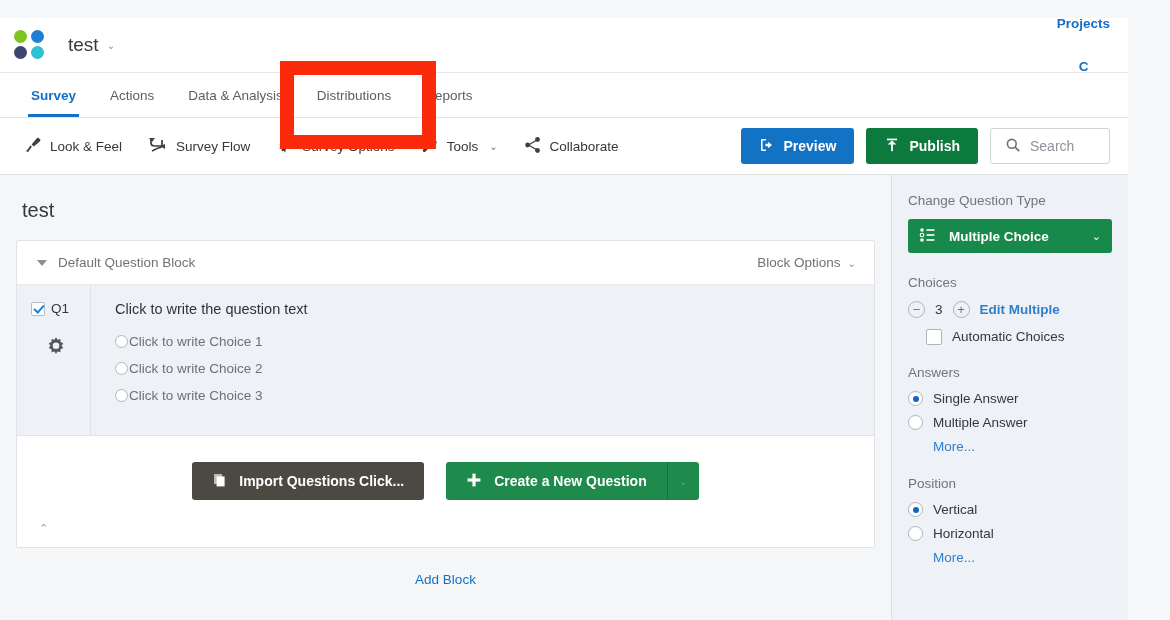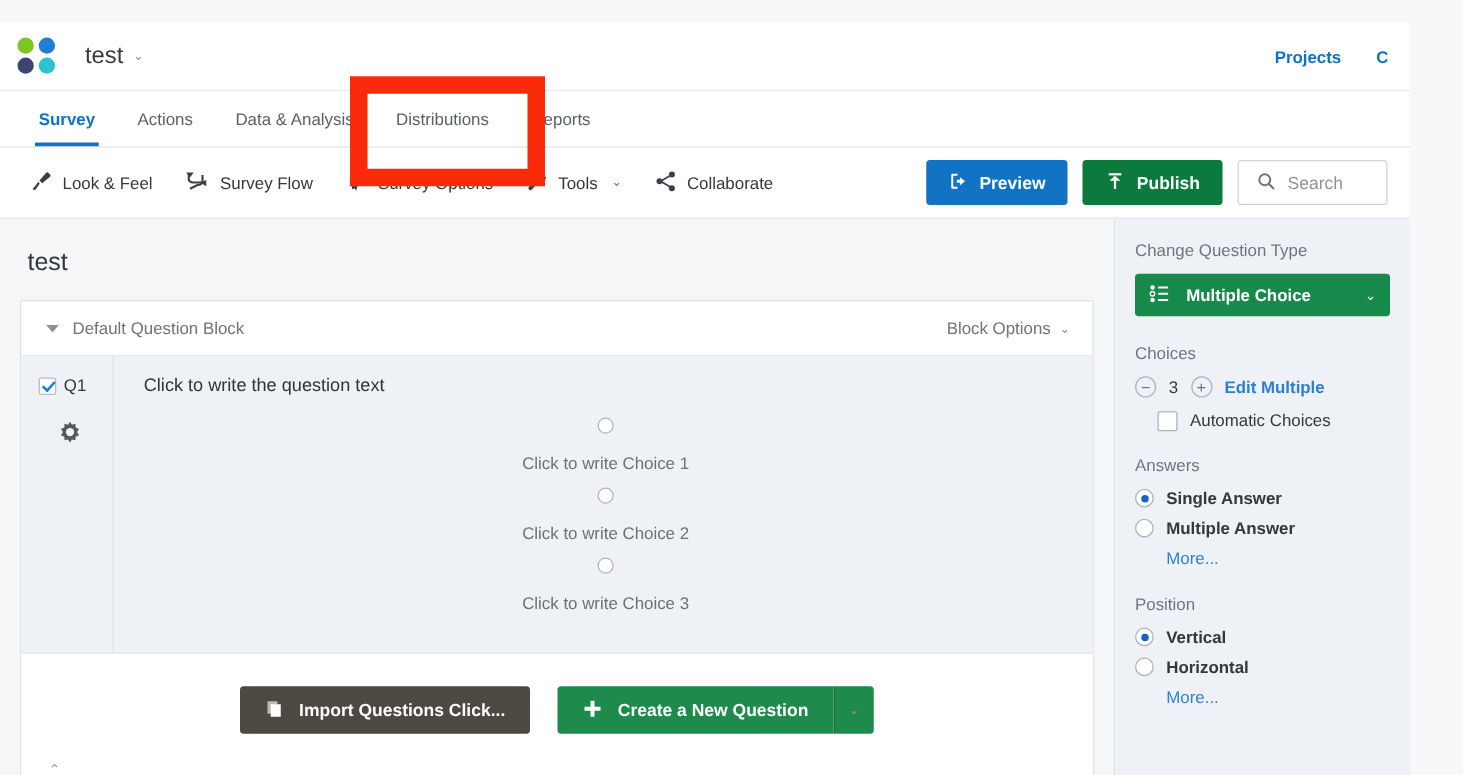--- a/index.html
+++ b/index.html
@@ -33,21 +33,21 @@
   .proj-title {
     margin-left: 22px; font-size: 19px; color: #3a3a3a;
     display: flex; align-items: center; gap: 8px; font-weight: 400;
   }
   .caret-sm {
     font-size: 10px; color: #8a8f94; line-height: 1;
     transform: translateY(1px);
   }
   .topbar-right {
     margin-left: auto; display: flex; align-items: center; gap: 28px;
-    font-size: 13.5px; font-weight: bold; color: #1270c7;
+    font-size: 13.5px; font-weight: bold; color: #1270c7; flex-direction: column;
   }
   .topbar-right span { cursor: pointer; }
   .clipped-item {
     width: 9px; overflow: hidden; white-space: nowrap; color: #1270c7;
   }
 
   
   .tabs {
     height: 45px; background: #fff; display: flex; align-items: stretch;
     padding-left: 14px; border-bottom: 1px solid #e3e5e7;
@@ -139,22 +139,22 @@
   }
   .chk::after {
     content: ""; position: absolute; left: 3.5px; top: 0.5px;
     width: 4px; height: 8px; border: solid #1b7fd4;
     border-width: 0 2px 2px 0; transform: rotate(42deg);
   }
   .gear-gutter { margin-top: 20px; margin-left: 14px; }
   .q-body { flex: 1; padding: 16px 20px 20px 24px; }
   .q-text { font-size: 14.5px; color: #2f3437; margin-bottom: 17px; }
   .choice {
-    display: flex; align-items: center; gap: 16px;
-    font-size: 13.5px; color: #6c7176; margin-bottom: 12px; flex-direction: column;
+    display: flex; align-items: center; gap: 1px;
+    font-size: 13.5px; color: #6c7176; margin-bottom: 12px;
   }
   .radio-o {
     width: 13px; height: 13px; border: 1px solid #b0b6bc;
     border-radius: 50%; background: #fff; flex: 0 0 auto;
   }
 
   .block-actions {
     display: flex; align-items: center; justify-content: center;
     gap: 22px; padding: 26px 0 18px 0; background: #fff;
   }
@@ -208,21 +208,21 @@
     line-height: 1;
   }
   .link-blue { color: #2f7fd1; font-weight: bold; font-size: 13.5px; cursor: pointer; }
   .cb-row {
     display: flex; align-items: flex-start; gap: 10px; margin-left: 18px;
     font-size: 13.5px; color: #33383d; margin-bottom: 20px; cursor: pointer;
   }
   .cb-sq { width: 16px; height: 16px; border: 1px solid #aeb4ba; background: #fff; border-radius: 2px; flex: 0 0 auto; }
   .radio-row {
     display: flex; align-items: flex-start; gap: 10px;
-    font-size: 13.5px; color: #33383d; margin-bottom: 9px; cursor: pointer; font-weight: bold;
+    font-size: 13.5px; color: #33383d; margin-bottom: 9px; cursor: pointer;
   }
   .rd {
     width: 15px; height: 15px; border: 1px solid #aeb4ba; border-radius: 50%;
     background: #fff; flex: 0 0 auto; position: relative;
   }
   .rd.sel::after {
     content: ""; position: absolute; left: 3.5px; top: 3.5px;
     width: 6px; height: 6px; border-radius: 50%; background: #1565c0;
   }
   .more-link {

